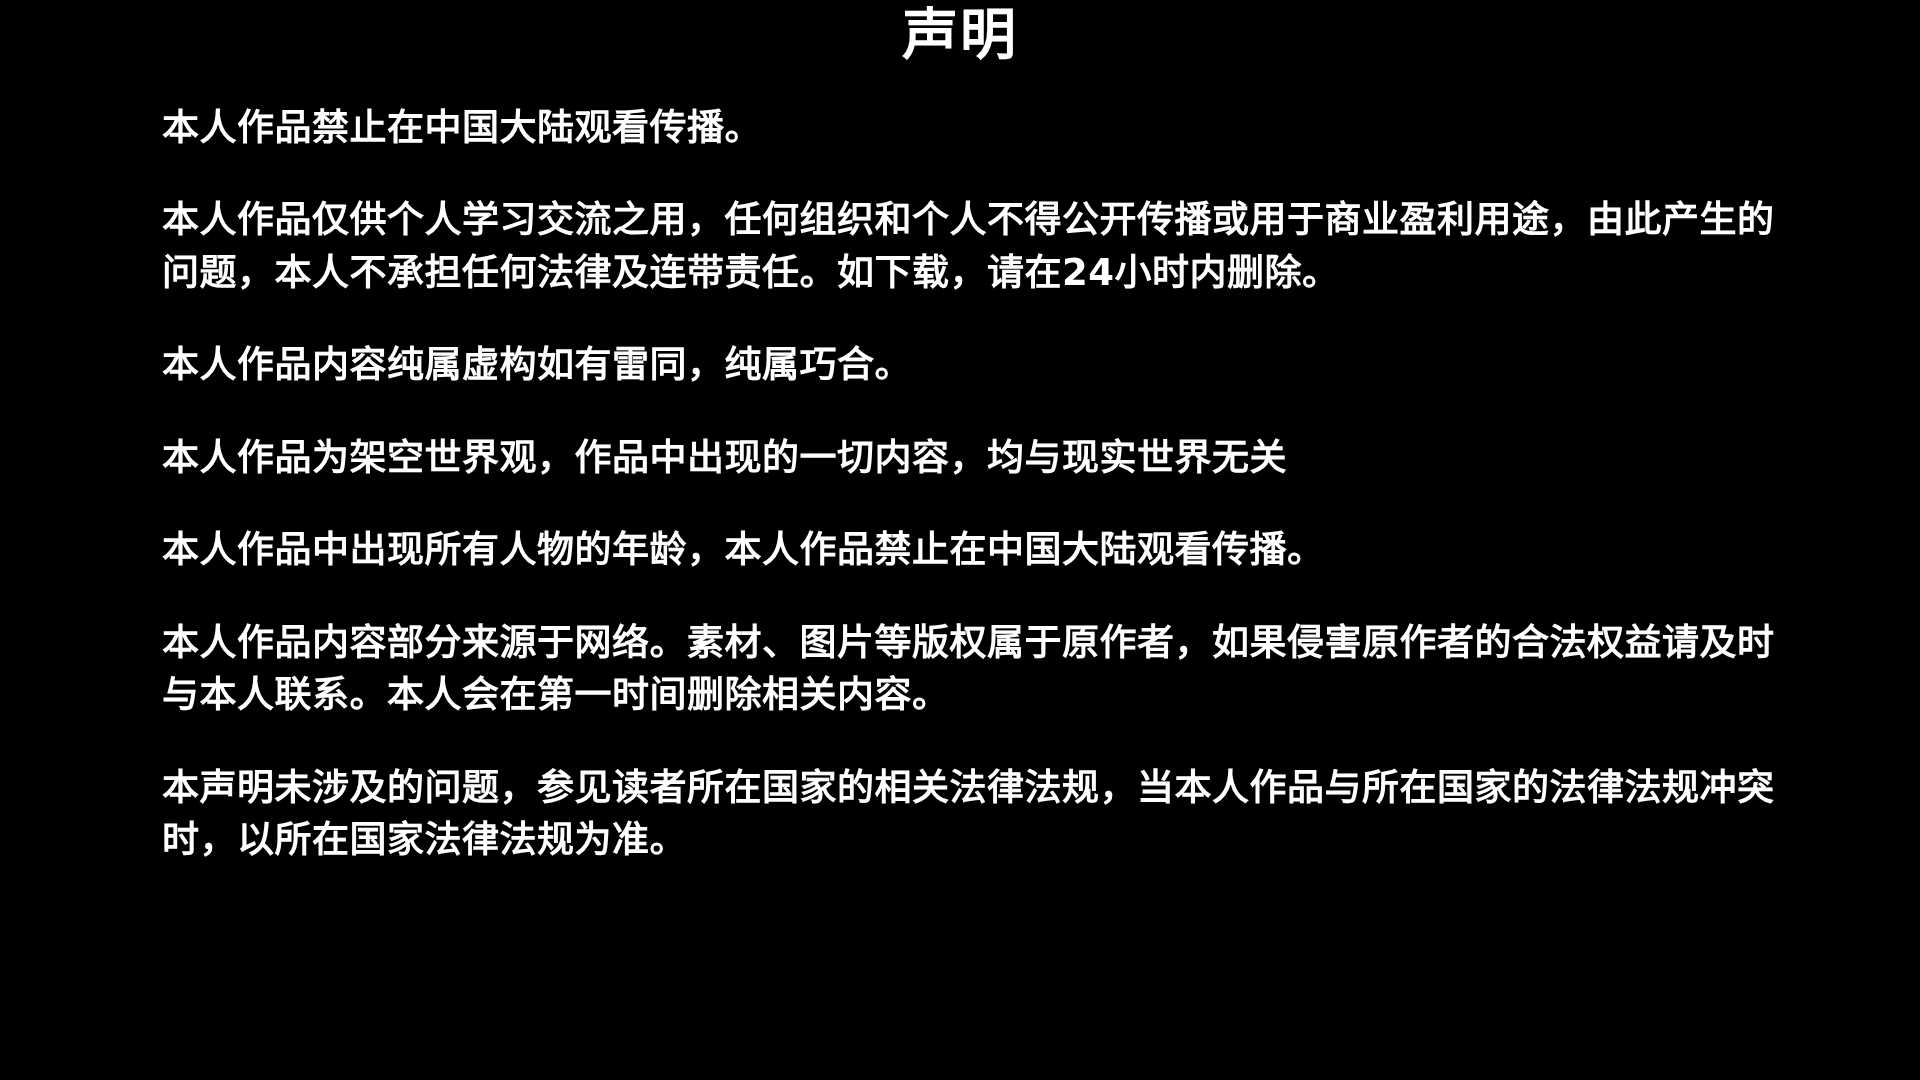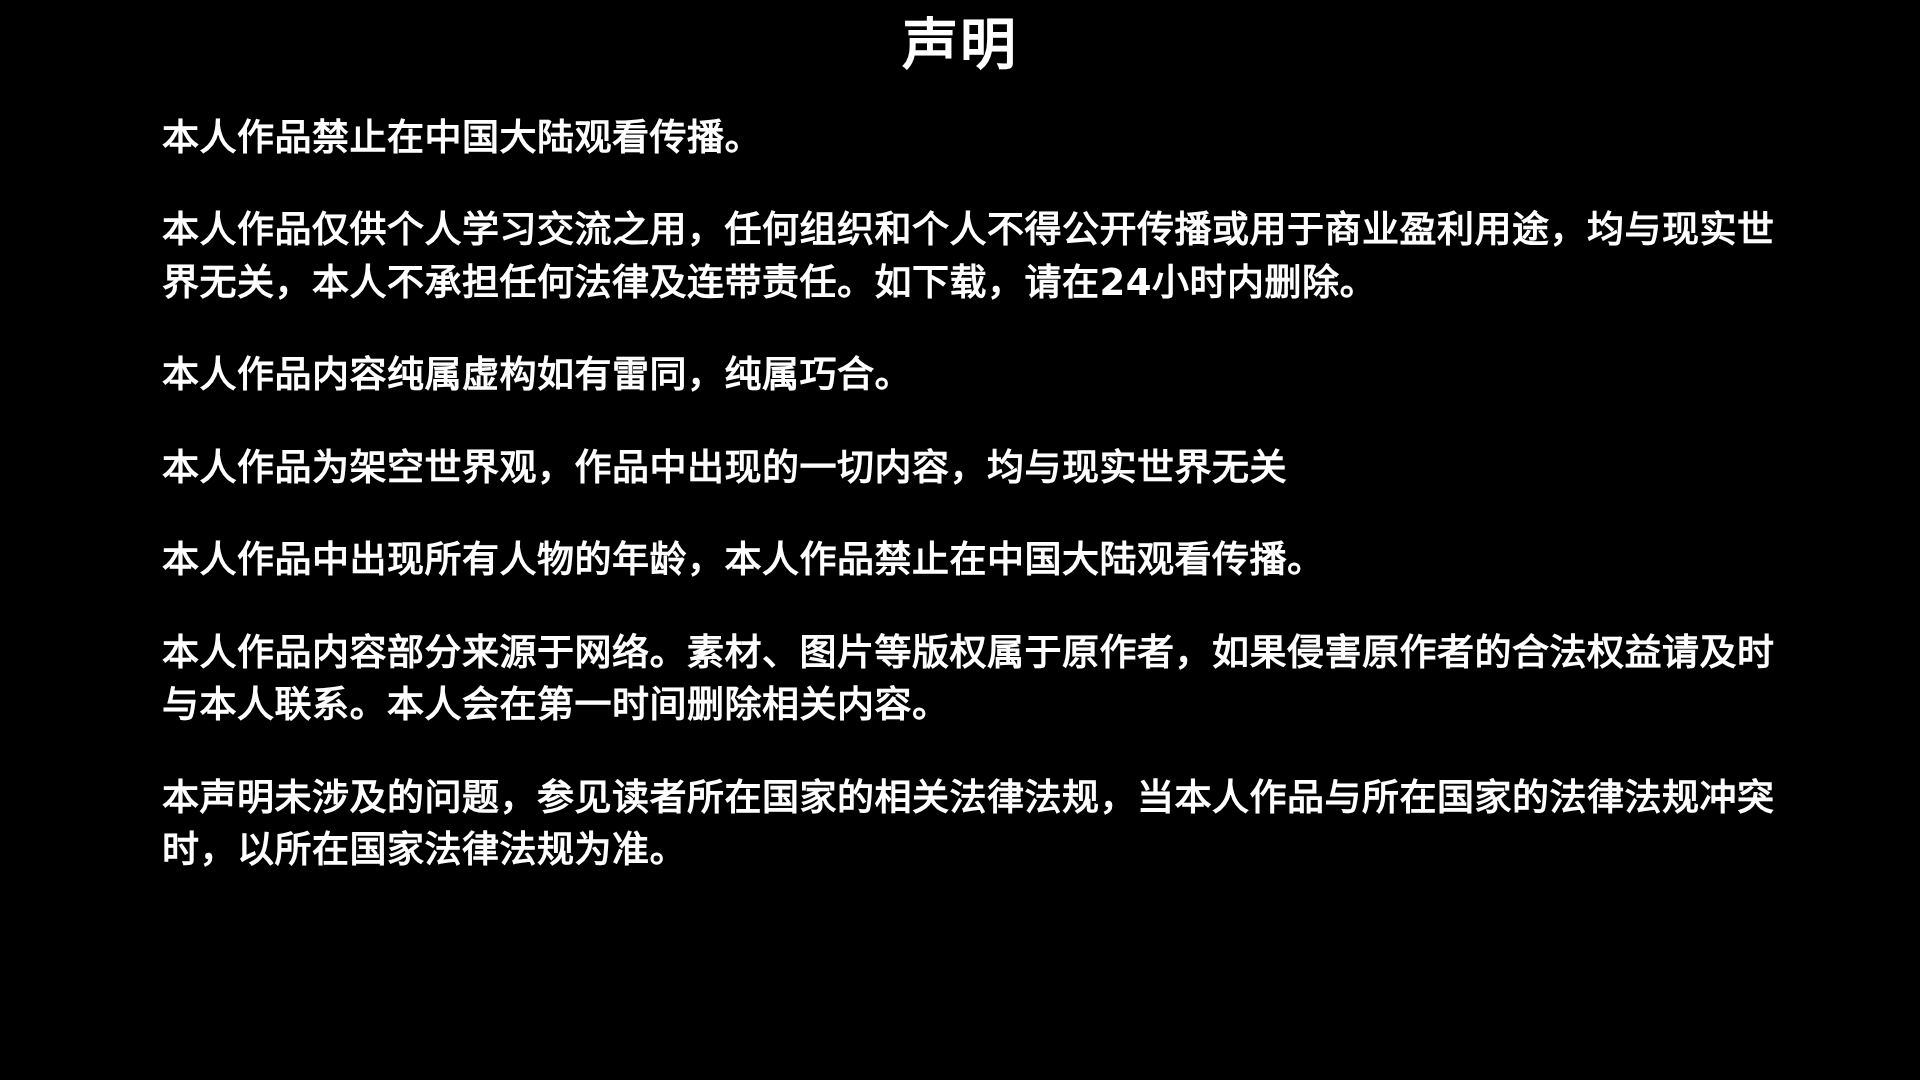--- a/index.html
+++ b/index.html
@@ -20,21 +20,21 @@
     height: 1080px;
     background: #000000;
     box-sizing: border-box;
   }
   .doc-title {
     text-align: center;
     font-size: 56px;
     font-weight: bold;
     line-height: 1.1;
     letter-spacing: 2px;
-    padding-top: 14px;
+    padding-top: 4px;
     color: #ffffff;
   }
   .body-block {
     padding: 0 112px 0 162px;
     margin-top: 36px;
   }
   .para {
     font-size: 37px;
     font-weight: bold;
     line-height: 1.42;
@@ -47,20 +47,20 @@
     margin-bottom: 0;
   }
 </style>
 </head>
 <body>
 
 <div class="page">
   <div class="doc-title">声明</div>
   <div class="body-block">
     <p class="para">本人作品禁止在中国大陆观看传播。</p>
-    <p class="para">本人作品仅供个人学习交流之用，任何组织和个人不得公开传播或用于商业盈利用途，均与现实世界无关，本人不承担任何法律及连带责任。如下载，请在24小时内删除。</p>
+    <p class="para">本人作品仅供个人学习交流之用，任何组织和个人不得公开传播或用于商业盈利用途，由此产生的问题，本人不承担任何法律及连带责任。如下载，请在24小时内删除。</p>
     <p class="para">本人作品内容纯属虚构如有雷同，纯属巧合。</p>
     <p class="para">本人作品为架空世界观，作品中出现的一切内容，均与现实世界无关</p>
     <p class="para">本人作品中出现所有人物的年龄，本人作品禁止在中国大陆观看传播。</p>
     <p class="para">本人作品内容部分来源于网络。素材、图片等版权属于原作者，如果侵害原作者的合法权益请及时与本人联系。本人会在第一时间删除相关内容。</p>
     <p class="para">本声明未涉及的问题，参见读者所在国家的相关法律法规，当本人作品与所在国家的法律法规冲突时，以所在国家法律法规为准。</p>
   </div>
 </div>
 
 </body></html>

